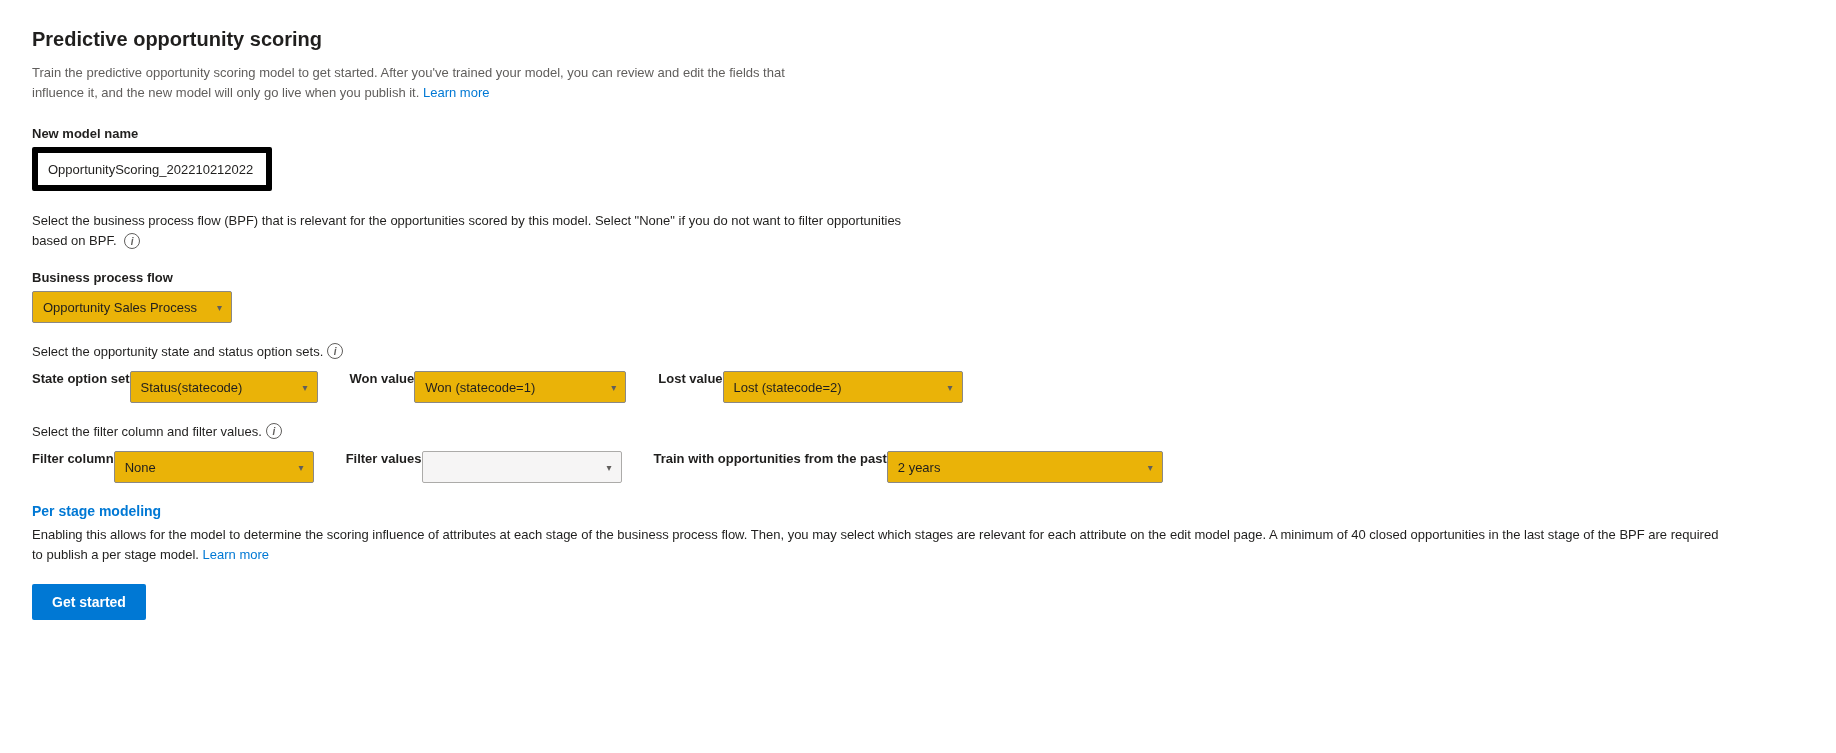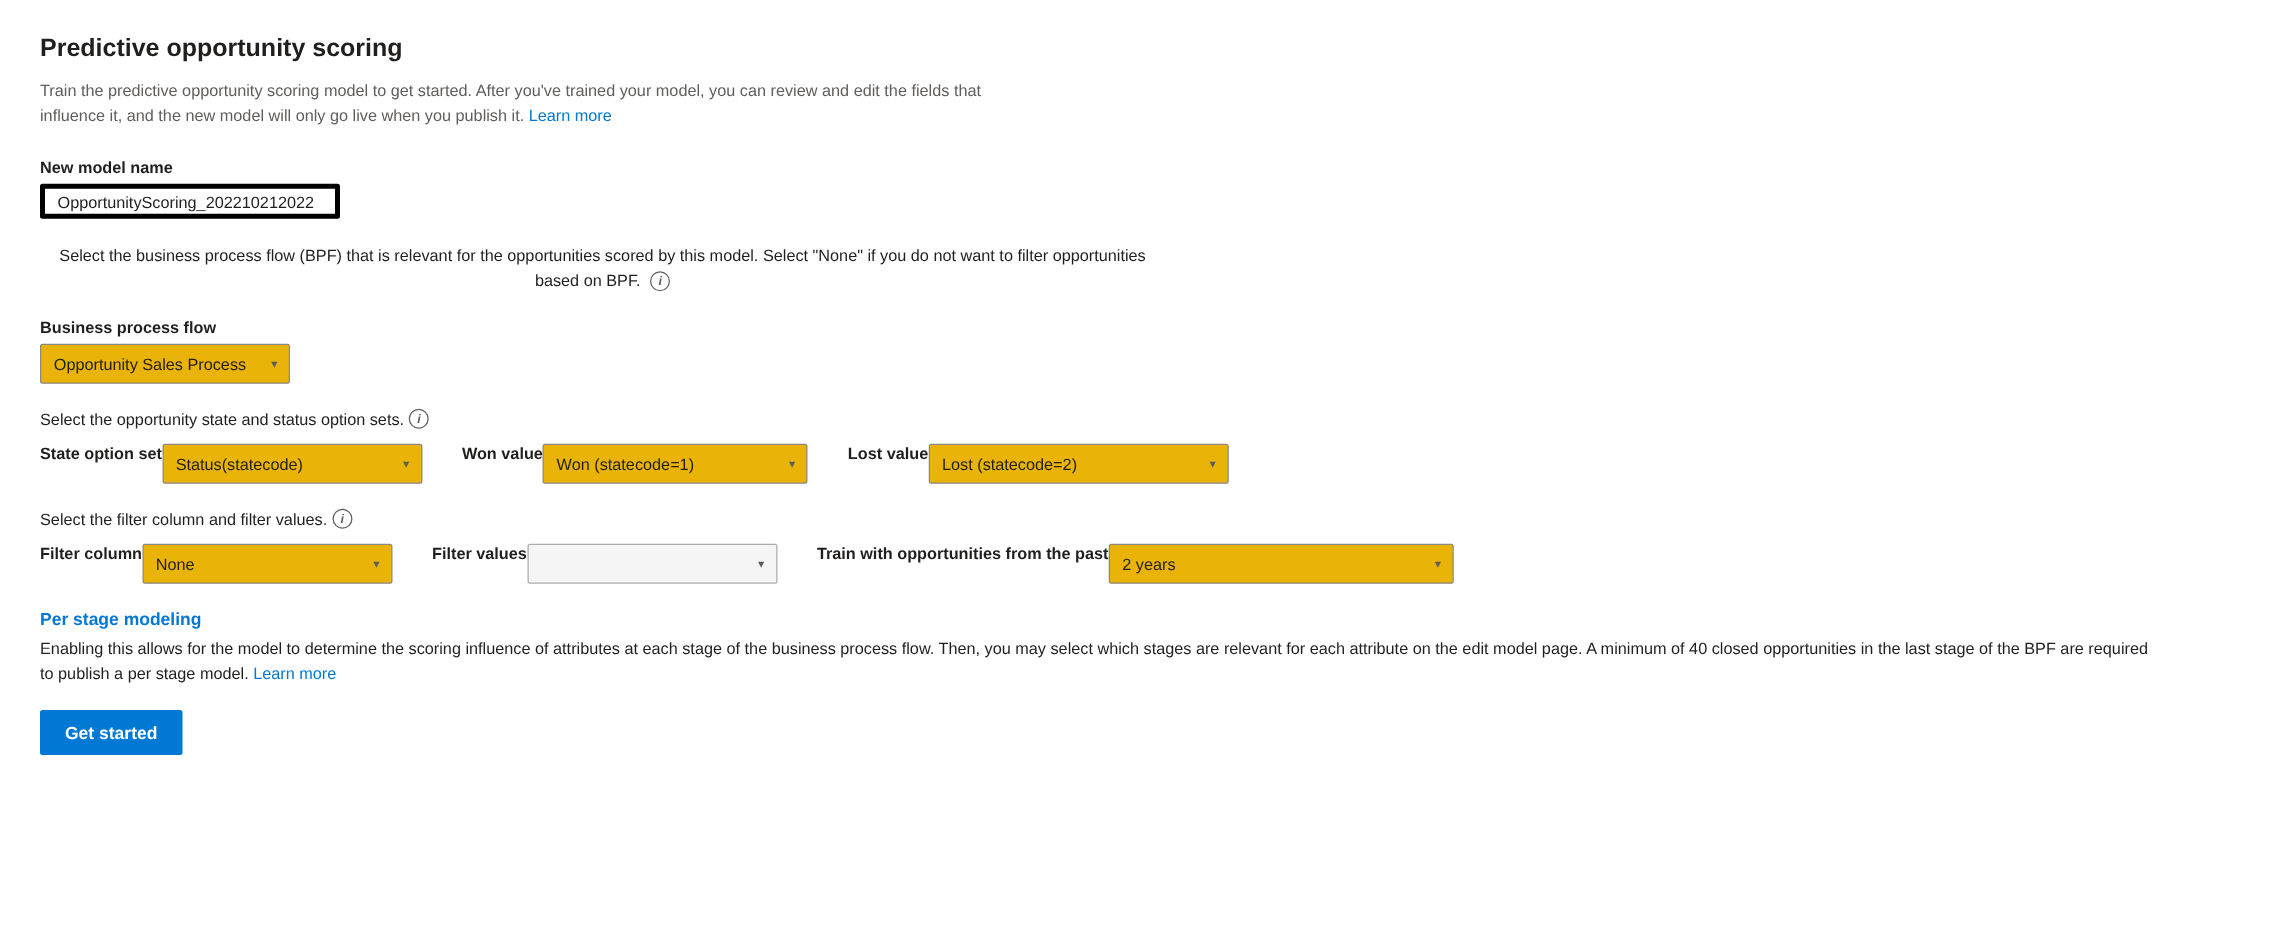--- a/index.html
+++ b/index.html
@@ -34,40 +34,39 @@
       text-decoration: none;
     }
     .field-label {
       font-size: 13px;
       font-weight: 600;
       color: #201f1e;
       margin-bottom: 6px;
       display: block;
     }
     .text-input {
-      border: 4px solid #000000;
+      border: 6px solid #000000;
       border-radius: 2px;
       padding: 6px 10px;
       font-size: 13px;
       color: #201f1e;
       width: 240px;
-      height: 28px;
+      height: 44px;
       outline: none;
       background: #fff;
     }
     .section-gap {
       margin-bottom: 20px;
     }
     .bpf-description {
       font-size: 13px;
       color: #201f1e;
       max-width: 900px;
       margin-bottom: 14px;
       line-height: 1.5;
-      text-align: center;
     }
     .info-icon {
       display: inline-flex;
       align-items: center;
       justify-content: center;
       width: 16px;
       height: 16px;
       border: 1px solid #605e5c;
       border-radius: 50%;
       font-size: 10px;
@@ -103,21 +102,21 @@
     .chevron-icon {
       position: absolute;
       right: 10px;
       top: 50%;
       transform: translateY(-50%);
       pointer-events: none;
       color: #605e5c;
       font-size: 10px;
     }
     .bpf-select { width: 200px; }
-    .state-select { width: 208px; }
+    .state-select { width: 188px; }
     .won-select { width: 212px; }
     .lost-select { width: 240px; }
     .filter-col-select { width: 200px; }
     .filter-val-select { width: 200px; }
     .train-select { width: 276px; }
     .row-fields {
       display: flex;
       align-items: flex-end;
       gap: 32px;
       flex-wrap: wrap;

